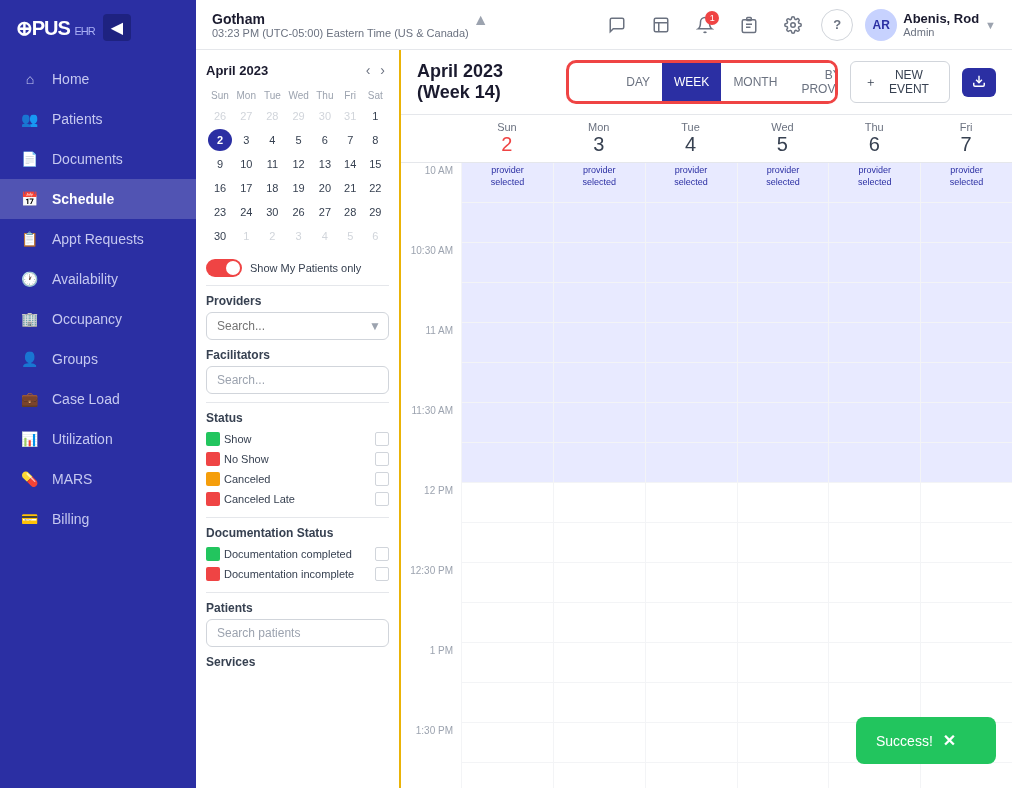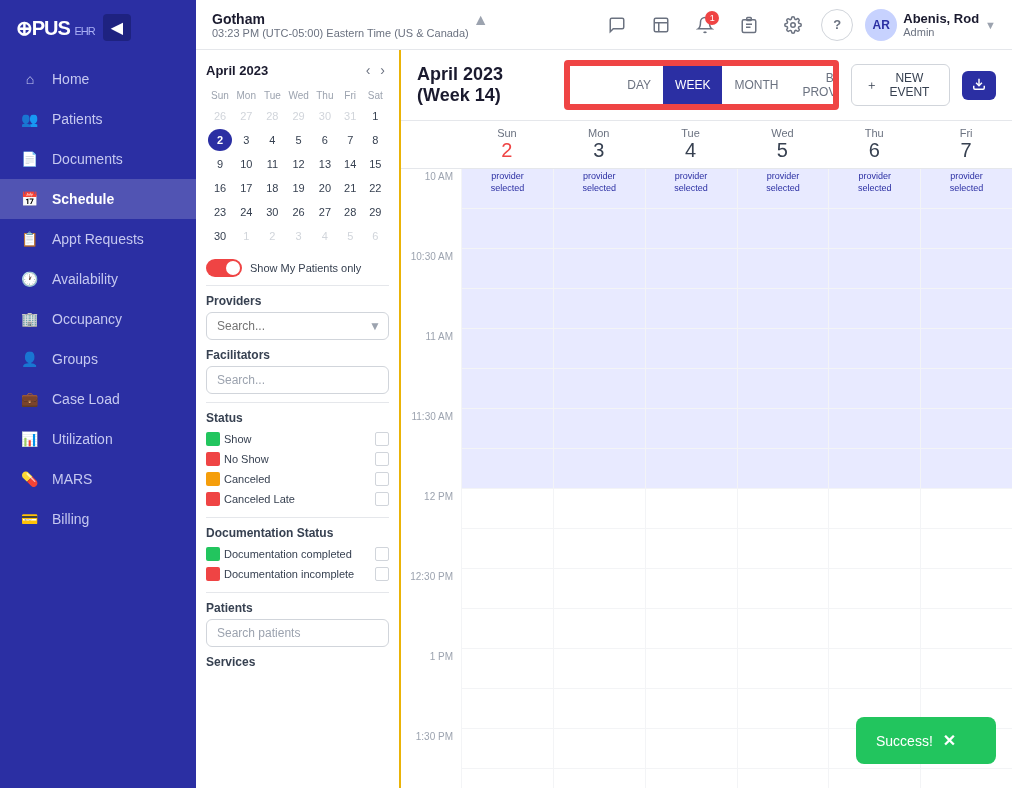--- a/index.html
+++ b/index.html
@@ -163,21 +163,21 @@
     
     .cal-header {
       display: flex;
       align-items: center;
       padding: 10px 16px;
       border-bottom: 1px solid #e5e7eb;
       gap: 12px;
       flex-shrink: 0;
     }
     .cal-title { font-size: 18px; font-weight: 600; color: #1a1a2e; }
-    .cal-view-btns { display: flex; border: 6px solid #ef4444; border-radius: 4px; overflow: hidden; margin-left: auto; padding-left: 45px; }
+    .cal-view-btns { display: flex; border: 3px solid #ef4444; border-radius: 10px; overflow: hidden; margin-left: auto; padding-left: 45px; }
     .cal-view-btn {
       padding: 5px 12px;
       font-size: 12px;
       font-weight: 500;
       cursor: pointer;
       background: #fff;
       border: none;
       color: #6b7280;
     }
     .cal-view-btn.active { background: #2b2fa3; color: #fff; }

